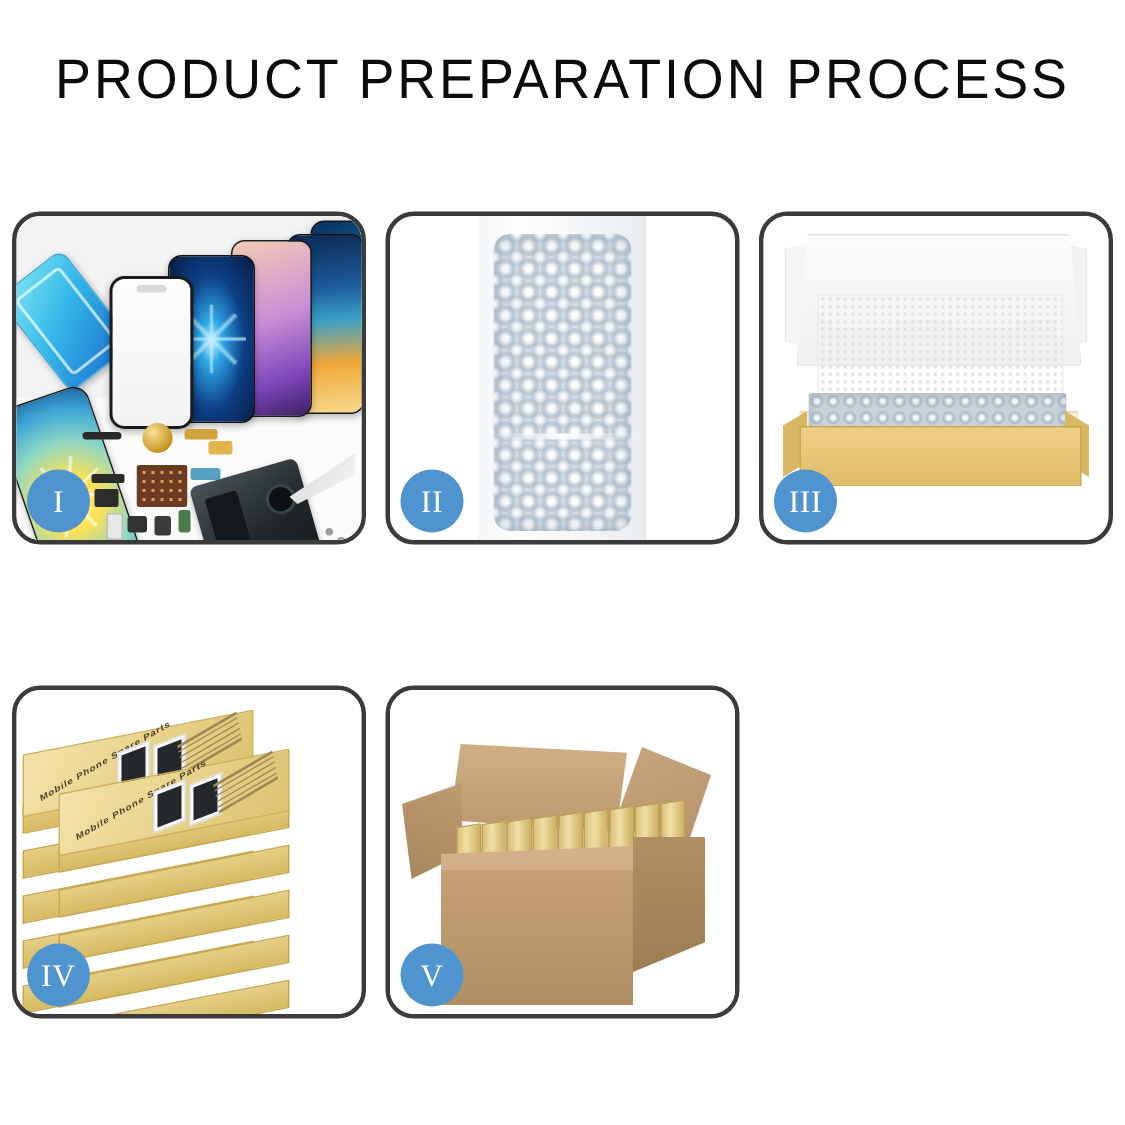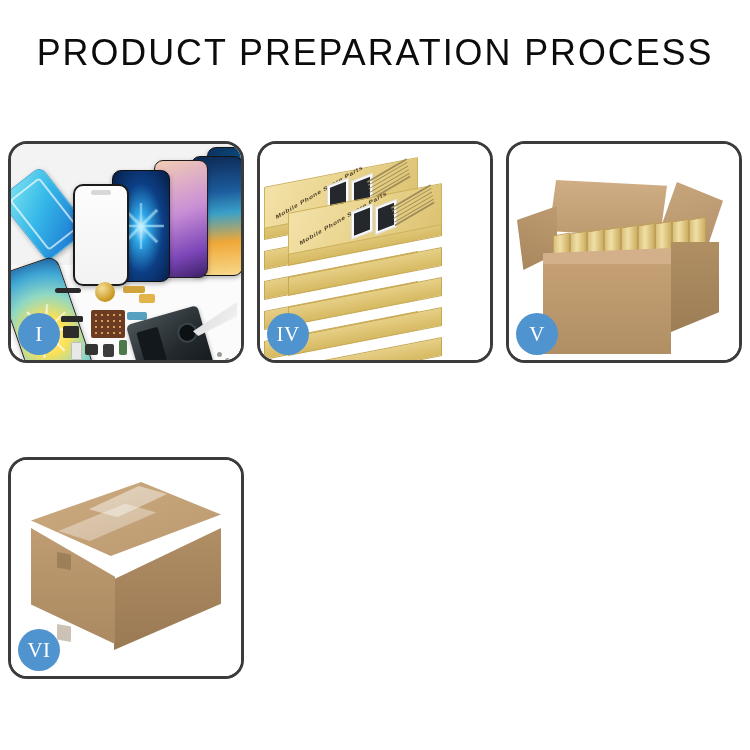--- a/index.html
+++ b/index.html
@@ -292,21 +292,43 @@
       <div class="part" style="left:116px;top:168px;width:20px;height:8px;background:#58a0c0;border-radius:2px;"></div>
       <div class="mobo"></div>
       <div class="tweez"></div>
       <div class="screw" style="left:206px;top:208px;"></div>
       <div class="screw" style="left:214px;top:214px;"></div>
 
     </div>
     <div class="badge">I</div>
   </div>
 
-
+  <div class="panel">
+    <div class="scene">
+      <div class="bwWrap"></div>
+      <div class="bw"></div>
+      <div class="bwSeam"></div>
+    </div>
+    <div class="badge">II</div>
+  </div>
+
+  <div class="panel">
+    <div class="scene p3">
+      <div class="lidFlapL"></div>
+      <div class="lidFlapR"></div>
+      <div class="lidBack"></div>
+      <div class="foam"></div>
+      <div class="boxInner"></div>
+      <div class="bubInBox"></div>
+      <div class="boxLipL"></div>
+      <div class="boxLipR"></div>
+      <div class="boxFront"></div>
+    </div>
+    <div class="badge">III</div>
+  </div>
 
   <div class="panel">
     <div class="scene p4">
 
       <div class="stackA">
         <div class="gbox" style="top:0;">
           <div class="gfront"></div>
           <div class="gtop">
             <div class="glabel">Mobile Phone Spare Parts</div>
             <div class="gimg" style="left:62px;">
@@ -394,26 +416,14 @@
         <div class="gstick" style="left:119px;top:-6px;"></div>
         <div class="gstick" style="left:136px;top:-8px;"></div>
       </div>
       <div class="cRim"></div>
       <div class="cSide"></div>
       <div class="cFront"></div>
     </div>
     <div class="badge">V</div>
   </div>
 
-  <div class="panel">
-    <div class="scene p6">
-      <div class="sTop"></div>
-      <div class="sRight"></div>
-      <div class="sLeft"></div>
-      <div class="tape"></div>
-      <div class="tape2"></div>
-      <div class="slotA"></div>
-      <div class="slotB"></div>
-    </div>
-    <div class="badge">VI</div>
-  </div>
 
 </div>
 
 </body></html>

